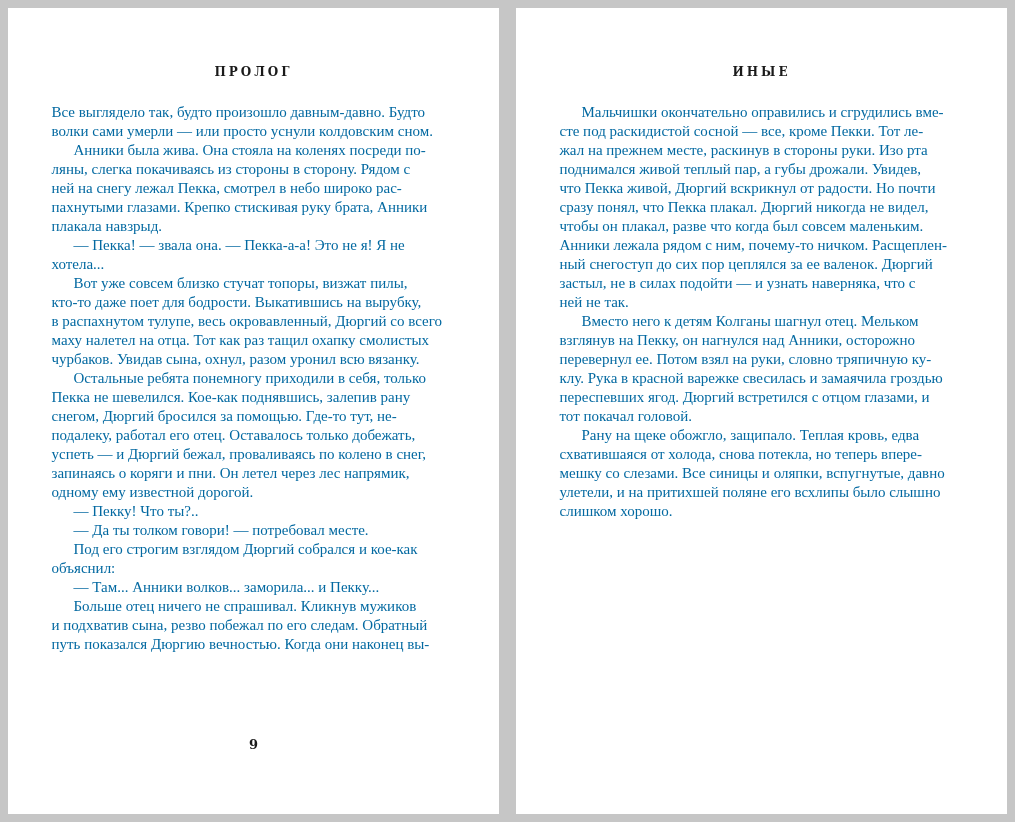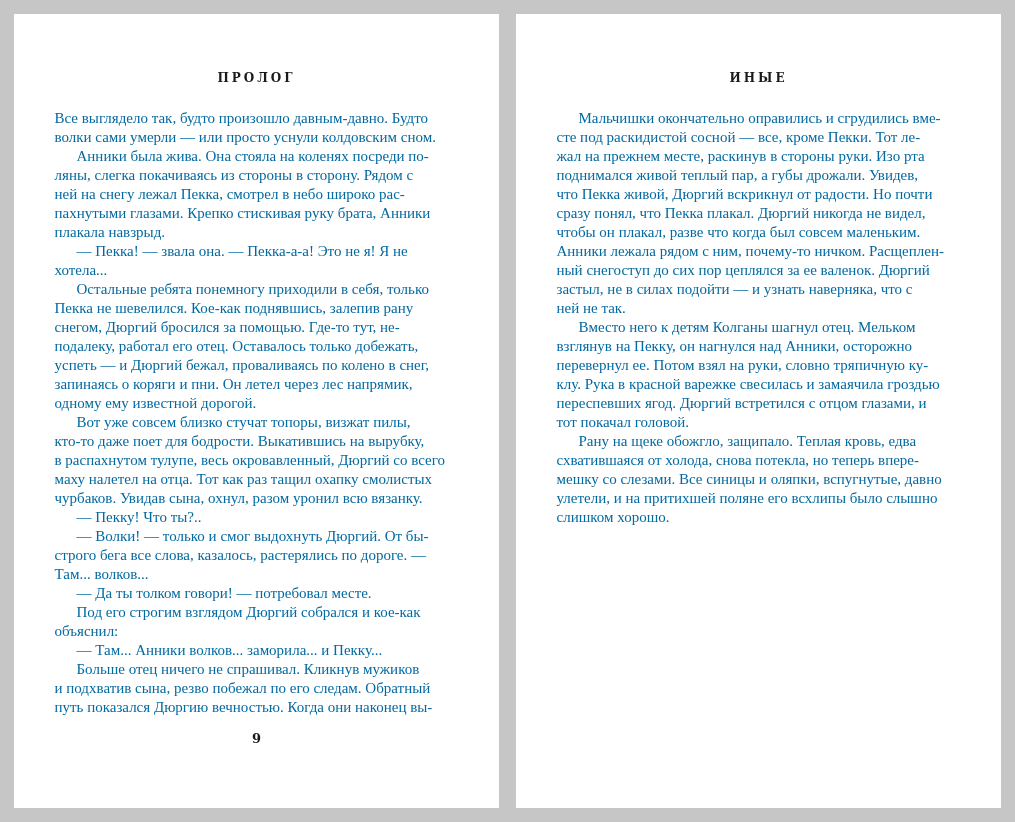--- a/index.html
+++ b/index.html
@@ -7,21 +7,21 @@
     width: 1015px;
     height: 822px;
     background: #c6c6c6;
     font-family: "Liberation Serif", serif;
   }
   .spread {
     box-sizing: border-box;
     display: flex;
     width: 1015px;
     height: 822px;
-    padding: 14px;
+    padding: 8px;
     gap: 17px;
   }
   .page {
     flex: 1;
     background: #ffffff;
     position: relative;
     overflow: hidden;
   }
   .page-header {
     padding-top: 57px;
@@ -67,36 +67,33 @@
     <div class="page-body">
       <p class="para no-indent">Все выглядело так, будто произошло давным-давно. Будто
 волки сами умерли — или просто уснули колдовским сном.</p>
       <p class="para">Анники была жива. Она стояла на коленях посреди по-
 ляны, слегка покачиваясь из стороны в сторону. Рядом с
 ней на снегу лежал Пекка, смотрел в небо широко рас-
 пахнутыми глазами. Крепко стискивая руку брата, Анники
 плакала навзрыд.</p>
       <p class="para">— Пекка! — звала она. — Пекка-а-а! Это не я! Я не
 хотела...</p>
+      <p class="para">Вот уже совсем близко стучат топоры, визжат пилы,
+кто-то даже поет для бодрости. Выкатившись на вырубку,
+в распахнутом тулупе, весь окровавленный, Дюргий со всего
+маху налетел на отца. Тот как раз тащил охапку смолистых
+чурбаков. Увидав сына, охнул, разом уронил всю вязанку.</p>
       <p class="para">Остальные ребята понемногу приходили в себя, только
 Пекка не шевелился. Кое-как поднявшись, залепив рану
 снегом, Дюргий бросился за помощью. Где-то тут, не-
 подалеку, работал его отец. Оставалось только добежать,
 успеть — и Дюргий бежал, проваливаясь по колено в снег,
 запинаясь о коряги и пни. Он летел через лес напрямик,
 одному ему известной дорогой.</p>
-      <p class="para">Вот уже совсем близко стучат топоры, визжат пилы,
-кто-то даже поет для бодрости. Выкатившись на вырубку,
-в распахнутом тулупе, весь окровавленный, Дюргий со всего
-маху налетел на отца. Тот как раз тащил охапку смолистых
-чурбаков. Увидав сына, охнул, разом уронил всю вязанку.</p>
       <p class="para">— Пекку! Что ты?..</p>
-      <p class="para">— Волки! — только и смог выдохнуть Дюргий. От бы-
-строго бега все слова, казалось, растерялись по дороге. —
-Там... волков...</p>
       <p class="para">— Да ты толком говори! — потребовал месте.</p>
       <p class="para">Под его строгим взглядом Дюргий собрался и кое-как
 объяснил:</p>
       <p class="para">— Там... Анники волков... заморила... и Пекку...</p>
       <p class="para">Больше отец ничего не спрашивал. Кликнув мужиков
 и подхватив сына, резво побежал по его следам. Обратный
 путь показался Дюргию вечностью. Когда они наконец вы-</p>
     </div>
     <div class="page-number">9</div>
   </section>

